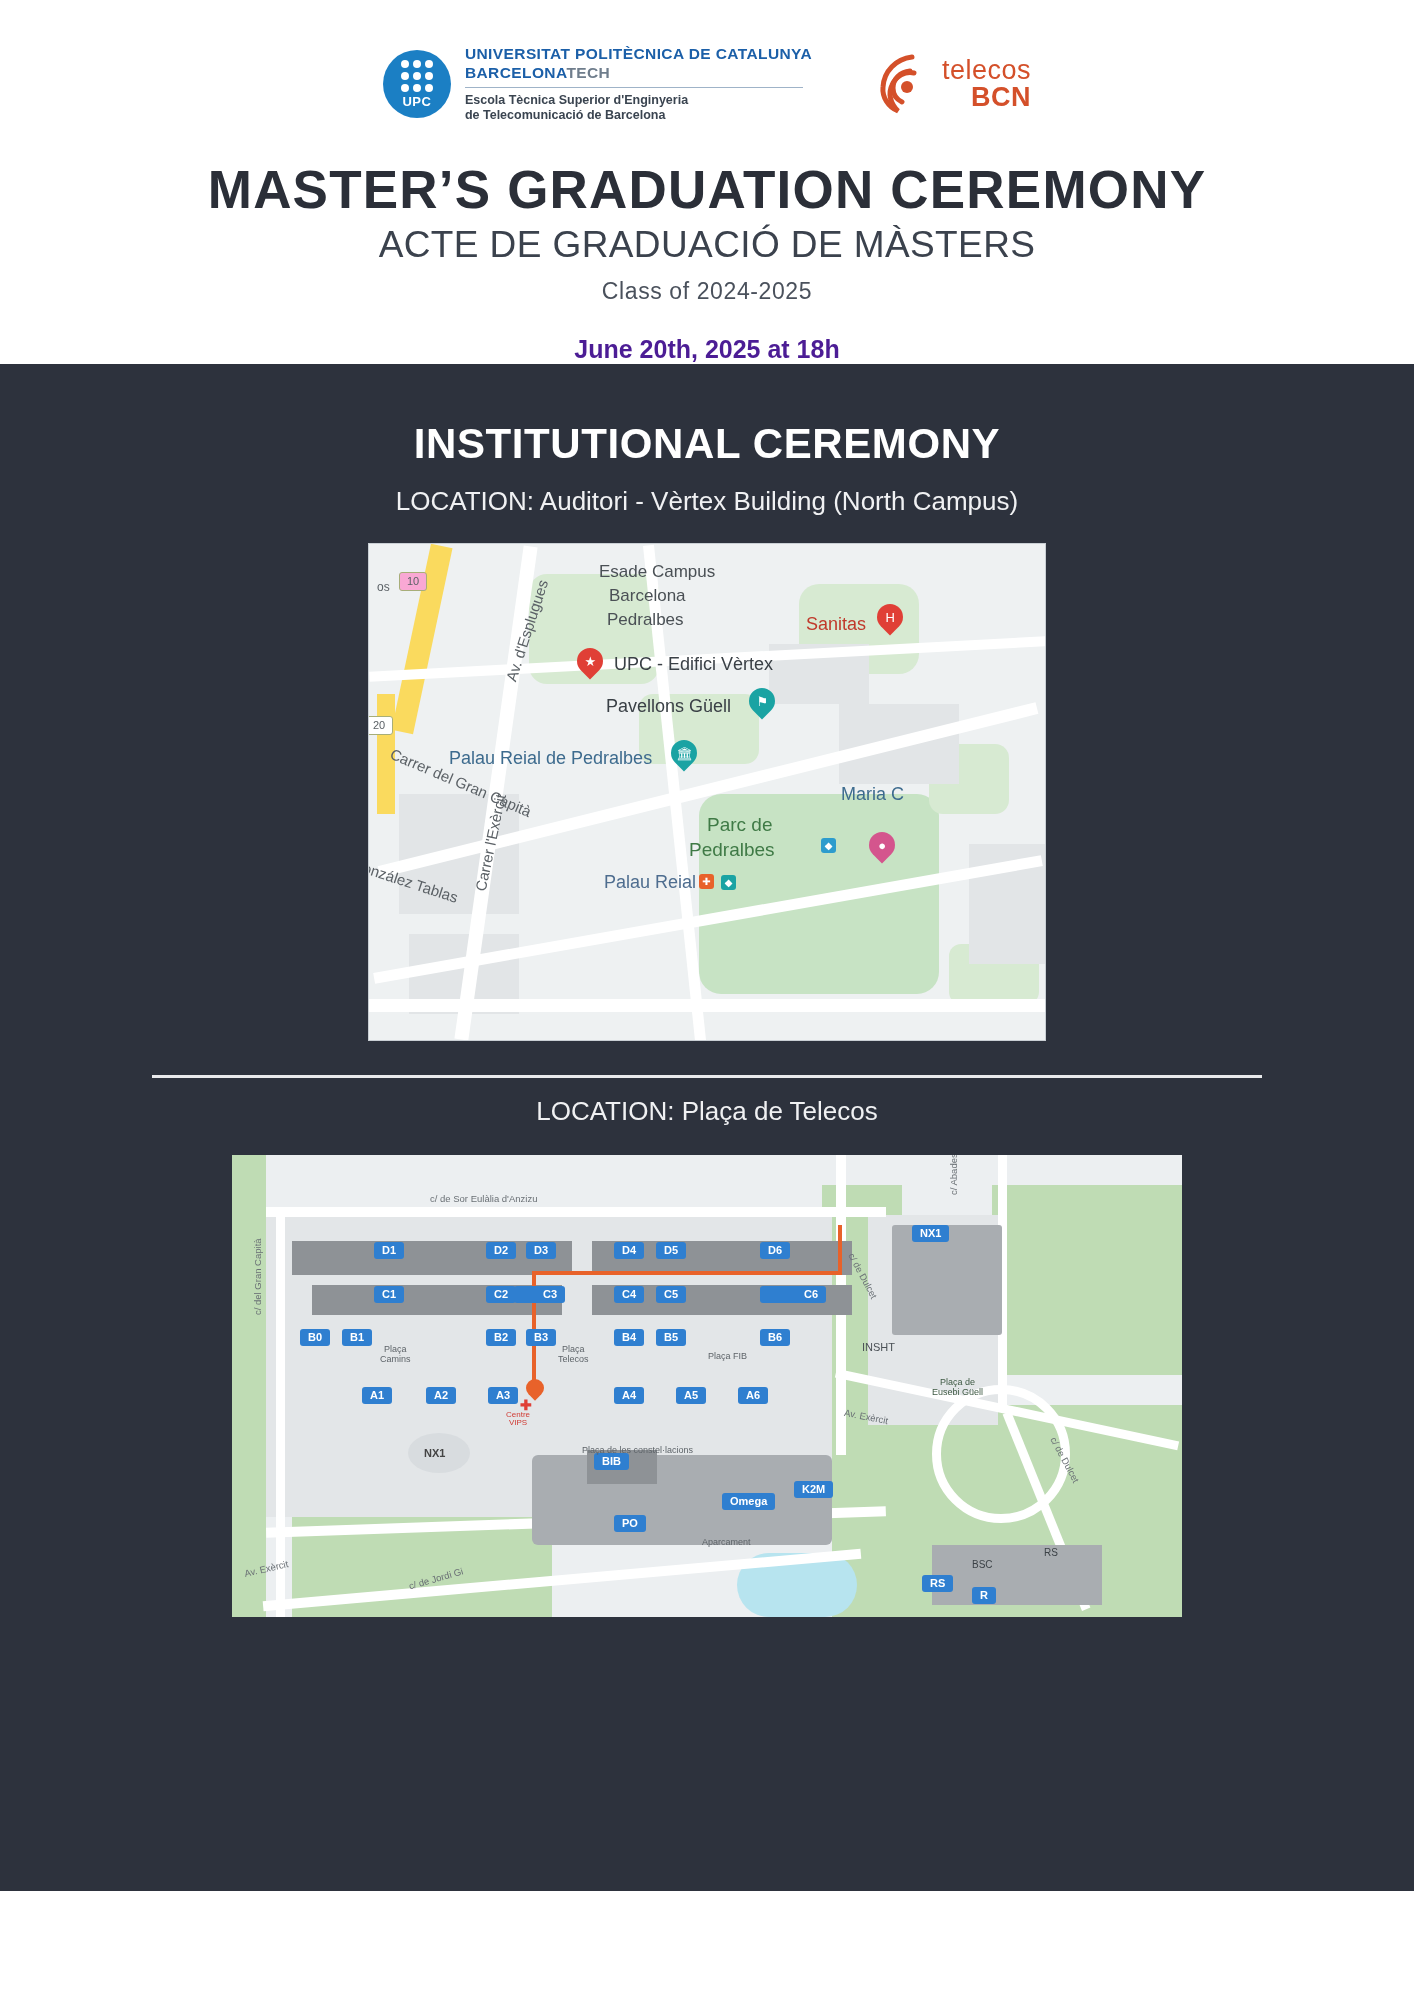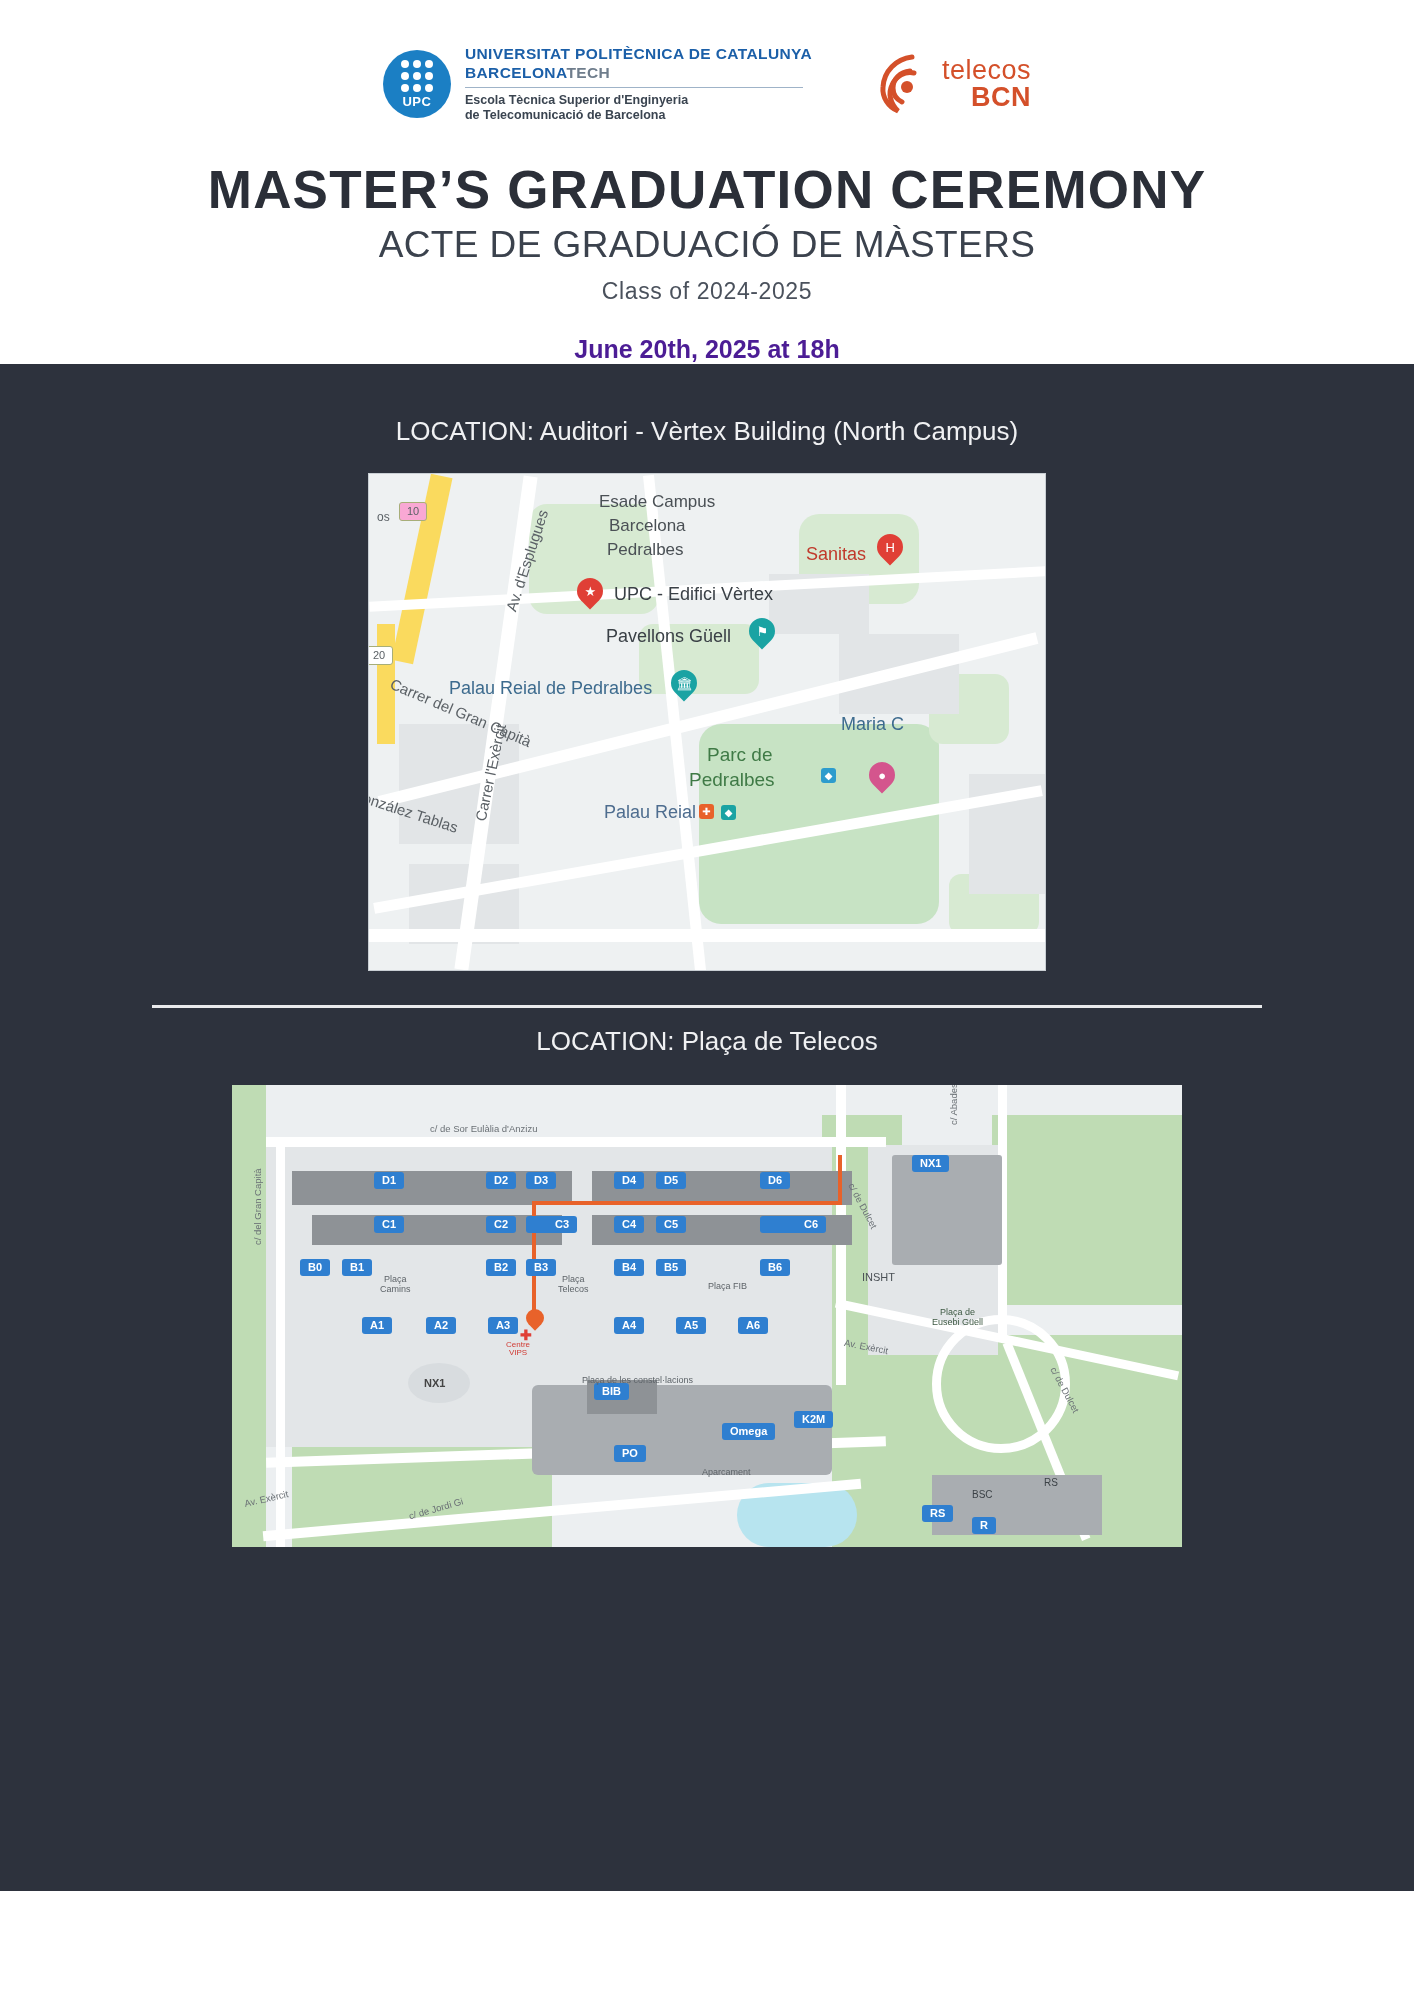--- a/index.html
+++ b/index.html
@@ -349,20 +349,21 @@
     </div>
 
     <div class="title-main">MASTER’S GRADUATION CEREMONY</div>
     <div class="title-sub">ACTE DE GRADUACIÓ DE MÀSTERS</div>
     <div class="title-class">Class of 2024-2025</div>
     <div class="date-en">June 20th, 2025 at 18h</div>
   </div>
 
   <div class="dark">
 
+    <div class="sec-title">INSTITUTIONAL CEREMONY</div>
     <div class="sec-loc">LOCATION: Auditori - Vèrtex Building (North Campus)</div>
 
     <div class="map1-wrap">
       <div class="m1 m1-bg"></div>
 
       <div class="m1 park" style="left:330px; top:250px; width:240px; height:200px; border-radius:22px;"></div>
       <div class="m1 park2" style="left:160px; top:30px; width:130px; height:110px; border-radius:18px;"></div>
       <div class="m1 park2" style="left:430px; top:40px; width:120px; height:90px; border-radius:20px;"></div>
       <div class="m1 park2" style="left:270px; top:150px; width:120px; height:70px; border-radius:14px;"></div>
       <div class="m1 park2" style="left:560px; top:200px; width:80px; height:70px; border-radius:14px;"></div>
@@ -472,21 +473,21 @@
 
       <div class="badge" style="left:142px; top:87px;">D1</div>
       <div class="badge" style="left:254px; top:87px;">D2</div>
       <div class="badge" style="left:294px; top:87px;">D3</div>
       <div class="badge" style="left:382px; top:87px;">D4</div>
       <div class="badge" style="left:424px; top:87px;">D5</div>
       <div class="badge" style="left:528px; top:87px;">D6</div>
 
       <div class="badge" style="left:142px; top:131px;">C1</div>
       <div class="badge" style="left:254px; top:131px;">C2</div>
-      <div class="badge" style="left:294px; top:131px;padding-left:29px;">C3</div>
+      <div class="badge" style="left:282px; top:131px;padding-left:29px;">C3</div>
       <div class="badge" style="left:382px; top:131px;">C4</div>
       <div class="badge" style="left:424px; top:131px;">C5</div>
       <div class="badge" style="left:528px; top:131px;padding-left:44px;">C6</div>
 
       <div class="badge" style="left:68px; top:174px;">B0</div>
       <div class="badge" style="left:110px; top:174px;">B1</div>
       <div class="badge" style="left:254px; top:174px;">B2</div>
       <div class="badge" style="left:294px; top:174px;">B3</div>
       <div class="badge" style="left:382px; top:174px;">B4</div>
       <div class="badge" style="left:424px; top:174px;">B5</div>

